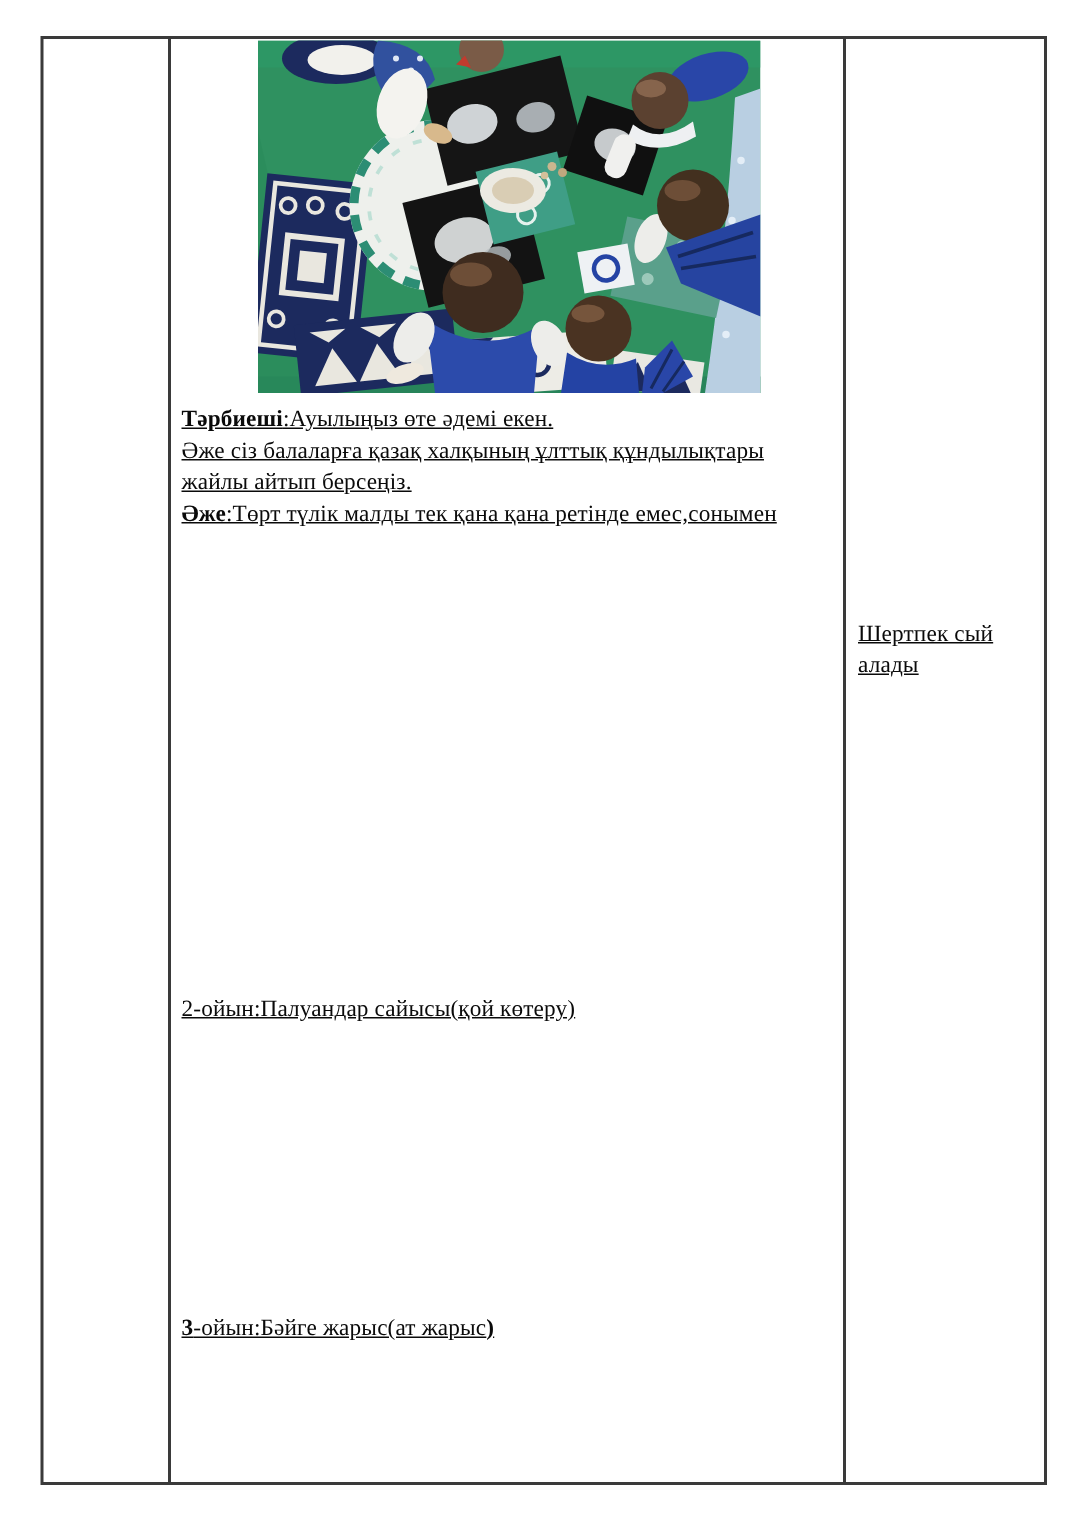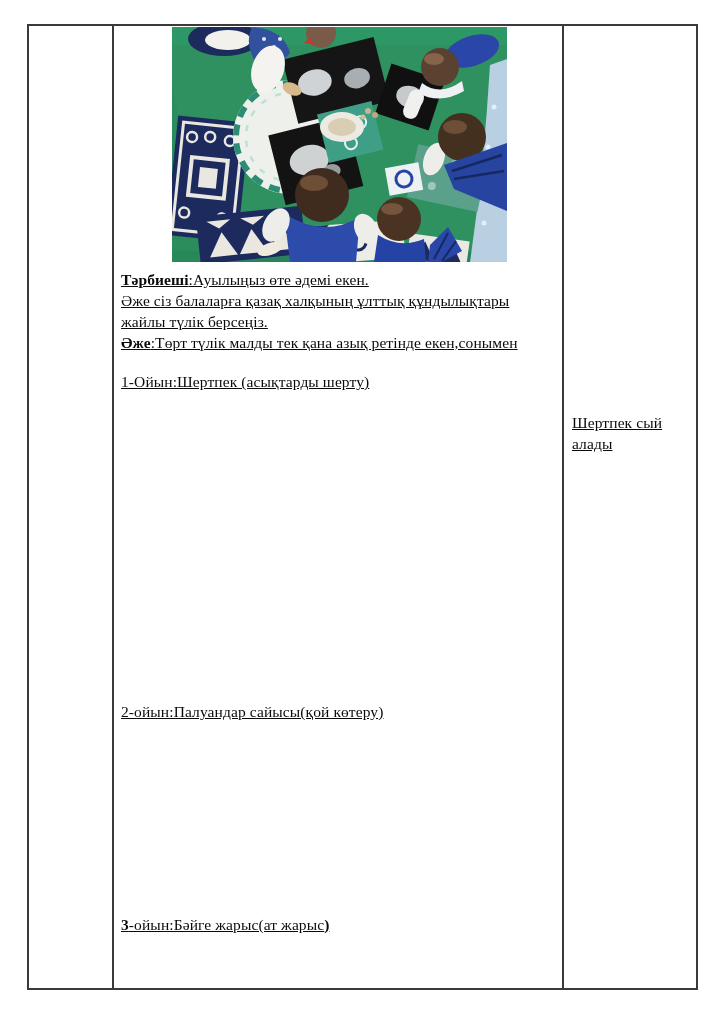--- a/index.html
+++ b/index.html
@@ -178,22 +178,21 @@
           <g>
             <path d="M206,208 Q228,222 252,212 L254,235 L202,235 Z" fill="#2443a4"></path>
             <circle cx="227" cy="192" r="22" fill="#4a3322"></circle>
             <ellipse cx="220" cy="182" rx="11" ry="6" fill="#76553c"></ellipse>
             <path d="M258,218 L276,200 L290,224 L270,235 L256,235 Z" fill="#2946a8"></path>
             <path d="M262,232 L276,206 M270,234 L284,214" stroke="#16295f" stroke-width="2" fill="none"></path>
           </g>
         </svg>
       </figure>
 
-      <p class="para dialog"><b>Тәрбиеші</b><span>:Ауылыңыз өте әдемі екен.</span><br><span>Әже сіз  балаларға қазақ халқының  ұлттық құндылықтары</span><br><span>жайлы түлік берсеңіз.</span><br><b>Әже</b><span>:Төрт түлік малды тек қана азық ретінде екен,сонымен</span><br></p>
-      <p class="para game1"><span>1-Ойын:Шертпек (асықтарды шерту)</span></p>
+      <p class="para dialog"><b>Тәрбиеші</b><span>:Ауылыңыз өте әдемі екен.</span><br><span>Әже сіз  балаларға қазақ халқының  ұлттық құндылықтары</span><br><span>жайлы айтып берсеңіз.</span><br><b>Әже</b><span>:Төрт түлік малды тек қана қана ретінде емес,сонымен</span><br></p>
       <p class="para game2"><span>2-ойын:Палуандар сайысы(қой көтеру)</span></p>
       <p class="para game3"><b>3</b><span>-ойын:Бәйге жарыс(ат жарыс</span><b>)</b></p>
     </div>
 
     <div class="cell cell-right">
       <p class="para"><span>Шертпек сый</span><br><span>алады</span></p>
     </div>
 
   </div>
 </div>

